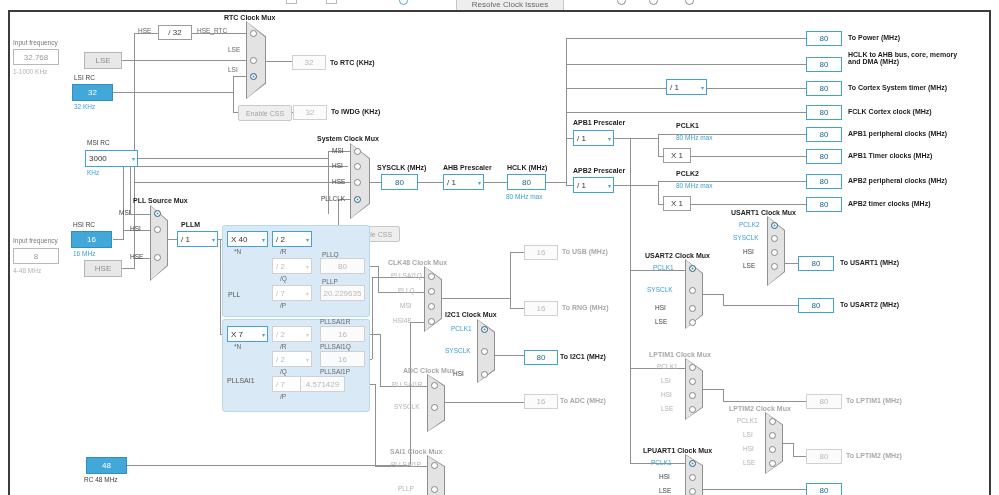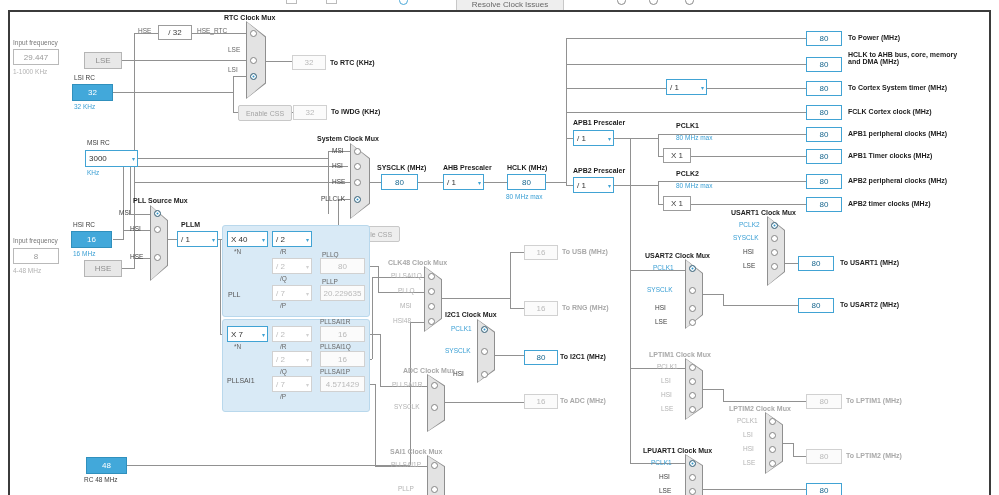--- a/index.html
+++ b/index.html
@@ -149,21 +149,21 @@
   <div class="ln" style="left:380px;top:386px;width:47px;height:1px"></div>
   <div class="ln" style="left:365px;top:384px;width:10px;height:1px"></div>
   <div class="ln" style="left:375px;top:384px;width:1px;height:82px"></div>
   <div class="ln" style="left:375px;top:466px;width:52px;height:1px"></div>
   <div class="ln" style="left:630px;top:138px;width:1px;height:326px"></div>
   <div class="ln" style="left:630px;top:270px;width:55px;height:1px"></div>
   <div class="ln" style="left:630px;top:368px;width:55px;height:1px"></div>
   <div class="ln" style="left:630px;top:463px;width:55px;height:1px"></div>
 
   <div class="t" style="left:13px;top:40px;color:#777">Input frequency</div>
-  <div class="vb" style="left:13px;top:49px;width:46px;height:16px;border:1px solid #b9b9b9;color:#9a9a9a">29.447</div>
+  <div class="vb" style="left:13px;top:49px;width:46px;height:16px;border:1px solid #b9b9b9;color:#9a9a9a">32.768</div>
   <div class="tg" style="left:13px;top:69px">1-1000 KHz</div>
   <div class="vb fillg" style="left:84px;top:52px;width:38px;height:17px">LSE</div>
 
   <div class="t" style="left:74px;top:75px">LSI RC</div>
   <div class="vb fillb" style="left:72px;top:84px;width:41px;height:17px">32</div>
   <div class="tb" style="left:74px;top:104px">32 KHz</div>
 
   <div class="t" style="left:87px;top:140px">MSI RC</div>
   <div class="dd" style="left:85px;top:150px;width:53px;height:17px">3000</div>
   <div class="tb" style="left:87px;top:170px">KHz</div>
@@ -284,21 +284,21 @@
   <div class="dd ddis" style="left:272px;top:326px;width:40px;height:16px">/ 2</div>
   <div class="vb dis" style="left:320px;top:326px;width:45px;height:16px">16</div>
   <div class="t" style="left:234px;top:344px;color:#666">*N</div>
   <div class="t" style="left:280px;top:344px;color:#666">/R</div>
   <div class="t" style="left:320px;top:344px;color:#666">PLLSAI1Q</div>
   <div class="dd ddis" style="left:272px;top:351px;width:40px;height:16px">/ 2</div>
   <div class="vb dis" style="left:320px;top:351px;width:45px;height:16px">16</div>
   <div class="t" style="left:280px;top:369px;color:#666">/Q</div>
   <div class="t" style="left:320px;top:369px;color:#666">PLLSAI1P</div>
   <div class="dd ddis" style="left:272px;top:376px;width:40px;height:16px">/ 7</div>
-  <div class="vb dis" style="left:320px;top:376px;width:45px;height:16px">4.571429</div>
+  <div class="vb dis" style="left:300px;top:376px;width:45px;height:16px">4.571429</div>
   <div class="t" style="left:280px;top:394px;color:#666">/P</div>
   <div class="t" style="left:227px;top:377px;color:#555;font-size:7px">PLLSAI1</div>
 
   <div class="t2g" style="left:388px;top:259px">CLK48 Clock Mux</div>
   <div class="tg" style="left:391px;top:273px">PLLSAI1Q</div>
   <div class="tg" style="left:398px;top:288px">PLLQ</div>
   <div class="tg" style="left:400px;top:303px">MSI</div>
   <div class="tg" style="left:393px;top:318px">HSI48</div>
   <div class="mux" style="left:424px;top:266px;width:18px;height:66px">
       <i></i>

